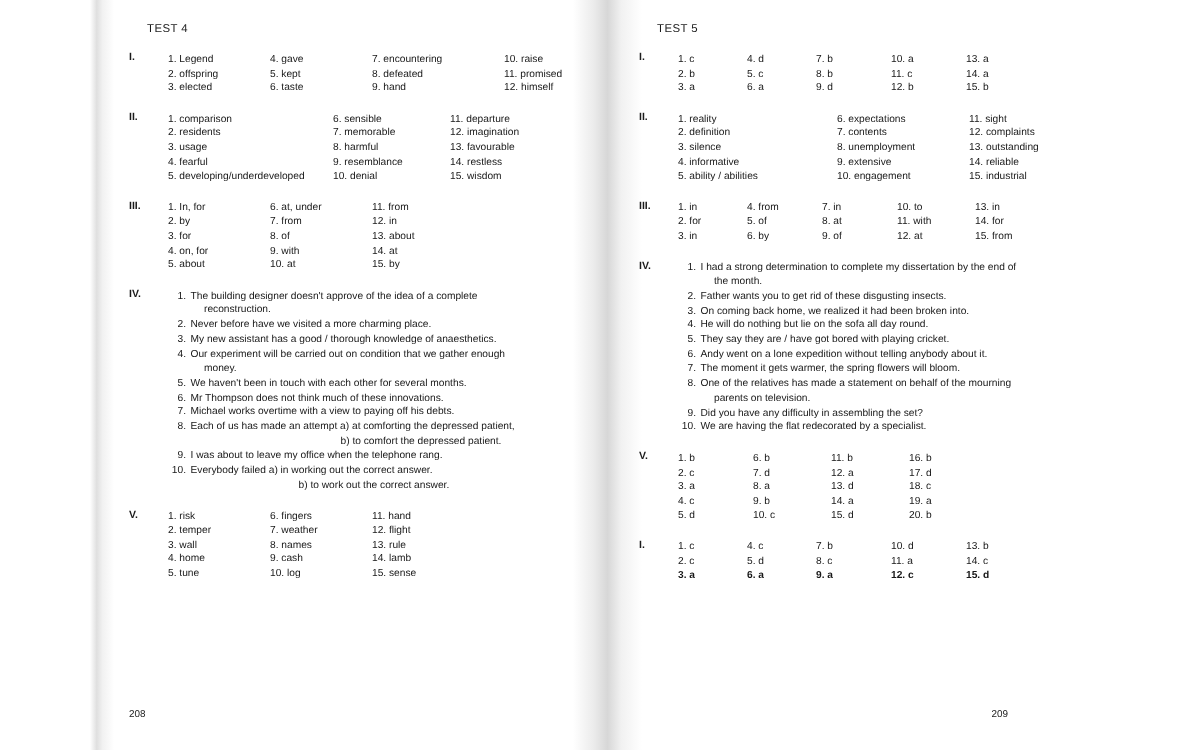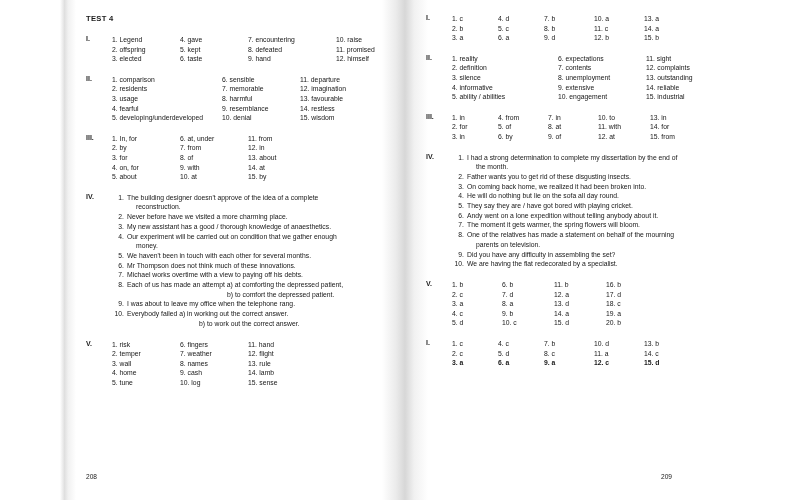--- a/index.html
+++ b/index.html
@@ -54,24 +54,24 @@
   .page {
     position: relative;
     height: 100%;
     box-sizing: border-box;
   }
   .page-left  { width: 400px; padding: 14px 18px 0 86px; }
   .page-right { width: 400px; padding: 14px 18px 0 26px; }
 
   .test-title {
     font-size: 7.6px;
-    font-weight: bold;
+    font-weight: normal;
     color: #1a1a1a;
     letter-spacing: 0.3px;
-    margin: 0 0 12px 0;
+    margin: 0 0 12px 12px;
   }
   .test-title.spaced-above { margin-top: 22px; }
 
   
   .section {
     display: flex;
     align-items: flex-start;
     margin-bottom: 11px;
   }
   .roman {
@@ -316,20 +316,21 @@
               </div>
             </div>
           </div>
         </div>
       </div>
     <div class="page-number left">208</div>
   </div>
 
   <div class="page page-right">
     <div id="right-tests">
+        <div class="test-title">TEST 5</div>
         <div class="section">
           <div class="roman">I.</div>
           <div class="section-body">
             <div class="answer-grid">
               <div class="answer-col" style="width: 46px; flex: 0 0 46px;">
                 <div class="answer-cell">1. c</div>
                 <div class="answer-cell">2. b</div>
                 <div class="answer-cell">3. a</div>
               </div>
               <div class="answer-col" style="width: 46px; flex: 0 0 46px;">

